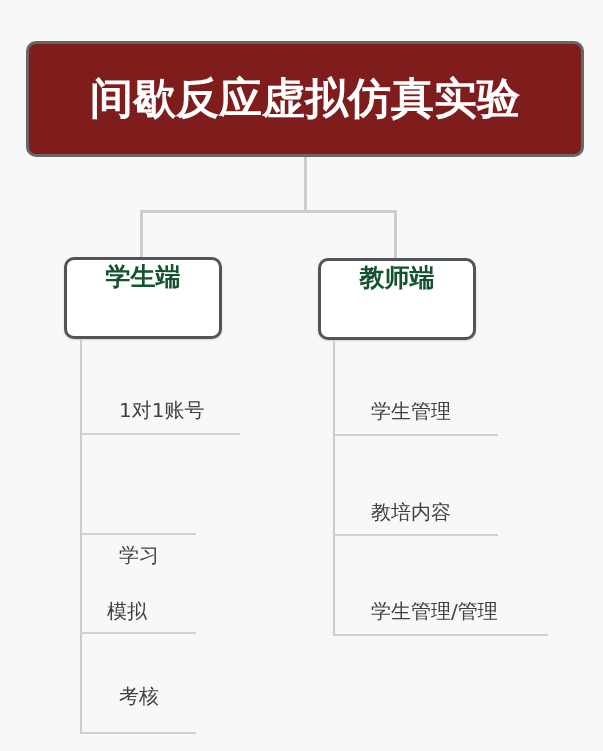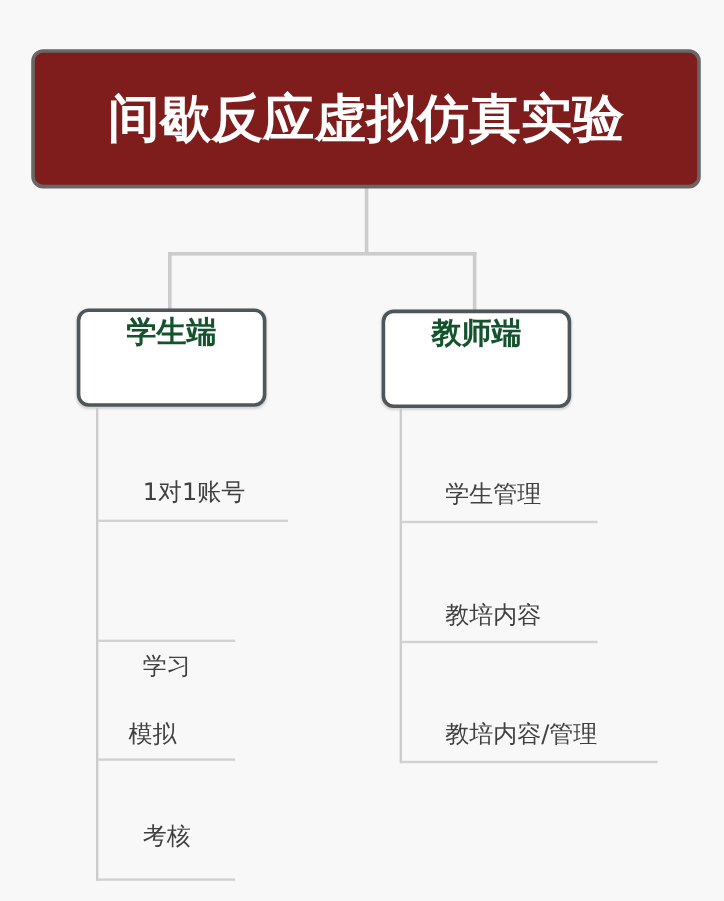--- a/index.html
+++ b/index.html
@@ -60,14 +60,14 @@
   <span>教师端</span>
 </div>
 <div class="line" style="left:333px; top:340px; width:2px; height:296px;"></div>
 
 <div class="leaf" style="left:371px; top:399px;">学生管理</div>
 <div class="uline" style="left:334px; top:434px; width:164px;"></div>
 
 <div class="leaf" style="left:371px; top:500px;">教培内容</div>
 <div class="uline" style="left:334px; top:534px; width:164px;"></div>
 
-<div class="leaf" style="left:371px; top:599px;">教培内容/管理</div>
+<div class="leaf" style="left:371px; top:599px;">学生管理/管理</div>
 <div class="uline" style="left:334px; top:634px; width:214px;"></div>
 
 </body></html>

